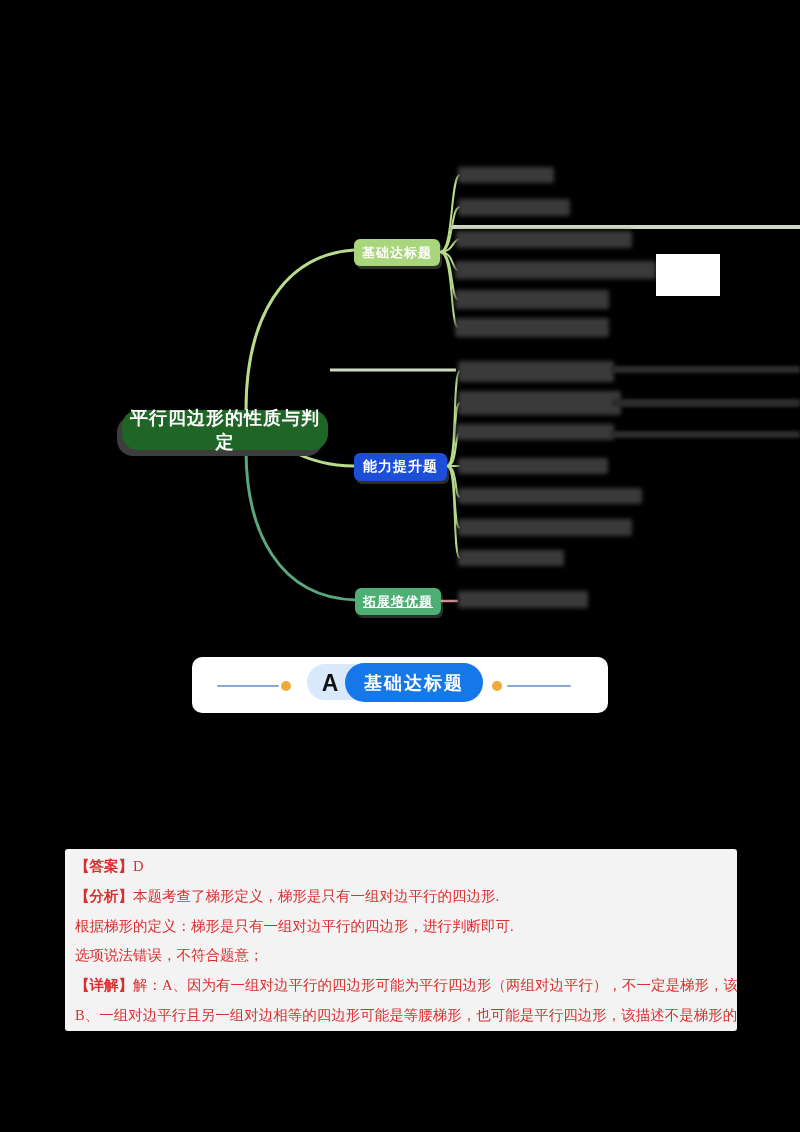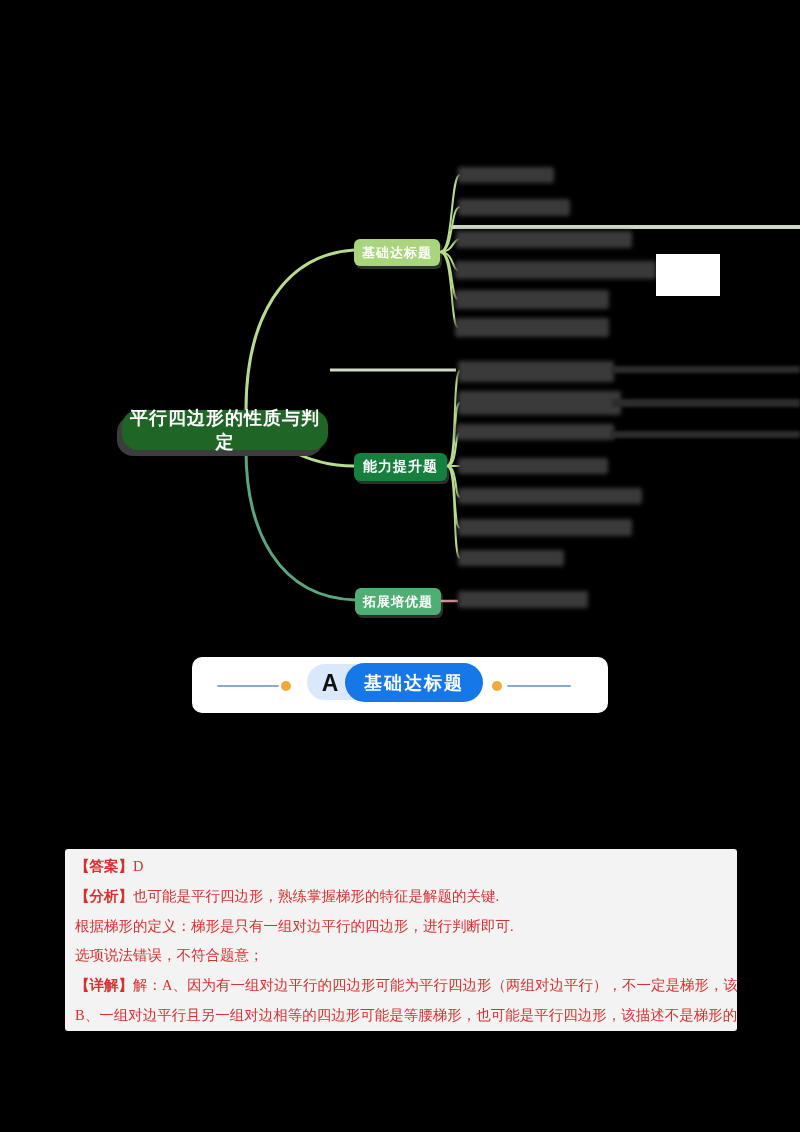--- a/index.html
+++ b/index.html
@@ -18,22 +18,22 @@
     color:#fff;font-weight:bold;text-align:center;
   }
   .root-node{
     left:122px;top:410px;width:206px;height:40px;
     background:#1f6526;border-radius:16px;
     font-size:18px;letter-spacing:1px;
     box-shadow:-5px 6px 0 #3d3d3d;
   }
   .branch{border-radius:6px;letter-spacing:1px;box-shadow:2px 3px 0 rgba(205,215,190,.22);}
   .branch-basic{left:354px;top:239px;width:86px;height:27px;background:#a9d67c;font-size:13px;}
-  .branch-ability{left:354px;top:453px;width:93px;height:28px;background:#15803d;font-size:14px;}
-  .branch-extension{left:355px;top:588px;width:86px;height:27px;background:#4fae74;font-size:13px;}
+  .branch-ability{left:354px;top:453px;width:93px;height:28px;background:#1d4ed8;font-size:14px;}
+  .branch-extension{left:355px;top:588px;width:86px;height:27px;background:#4fae74;font-size:13px;text-decoration:underline;}
   .redacted{
     position:absolute;z-index:2;background:#3a3a3a;border-radius:2px;
     filter:blur(2px);
   }
   .redacted-thin{
     position:absolute;z-index:2;background:#2c2c2c;filter:blur(1.5px);
   }
   .cover-box{position:absolute;z-index:4;background:#ffffff;}
   
   .banner{
@@ -146,21 +146,21 @@
   <div class="title-pill">基础达标题</div>
   <div class="divider-dot right"></div>
   <div class="divider-line right"></div>
 </div>
 
 <div class="answer-panel">
   <div class="ans-line">
     <span class="ans-label">【答案】</span><span>D</span>
   </div>
   <div class="ans-line">
-    <span class="ans-label">【分析】</span><span>也可能是平行四边形，熟练掌握梯形的特征是解题的关键.</span>
+    <span class="ans-label">【分析】</span><span>本题考查了梯形定义，梯形是只有一组对边平行的四边形.</span>
   </div>
   <div class="ans-line">
     <span class="ans-label"></span><span>根据梯形的定义：梯形是只有一组对边平行的四边形，进行判断即可.</span>
   </div>
   <div class="ans-line">
     <span class="ans-label"></span><span>选项说法错误，不符合题意；</span>
   </div>
   <div class="ans-line">
     <span class="ans-label">【详解】</span><span>解：A、因为有一组对边平行的四边形可能为平行四边形（两组对边平行），不一定是梯形，该</span>
   </div>

